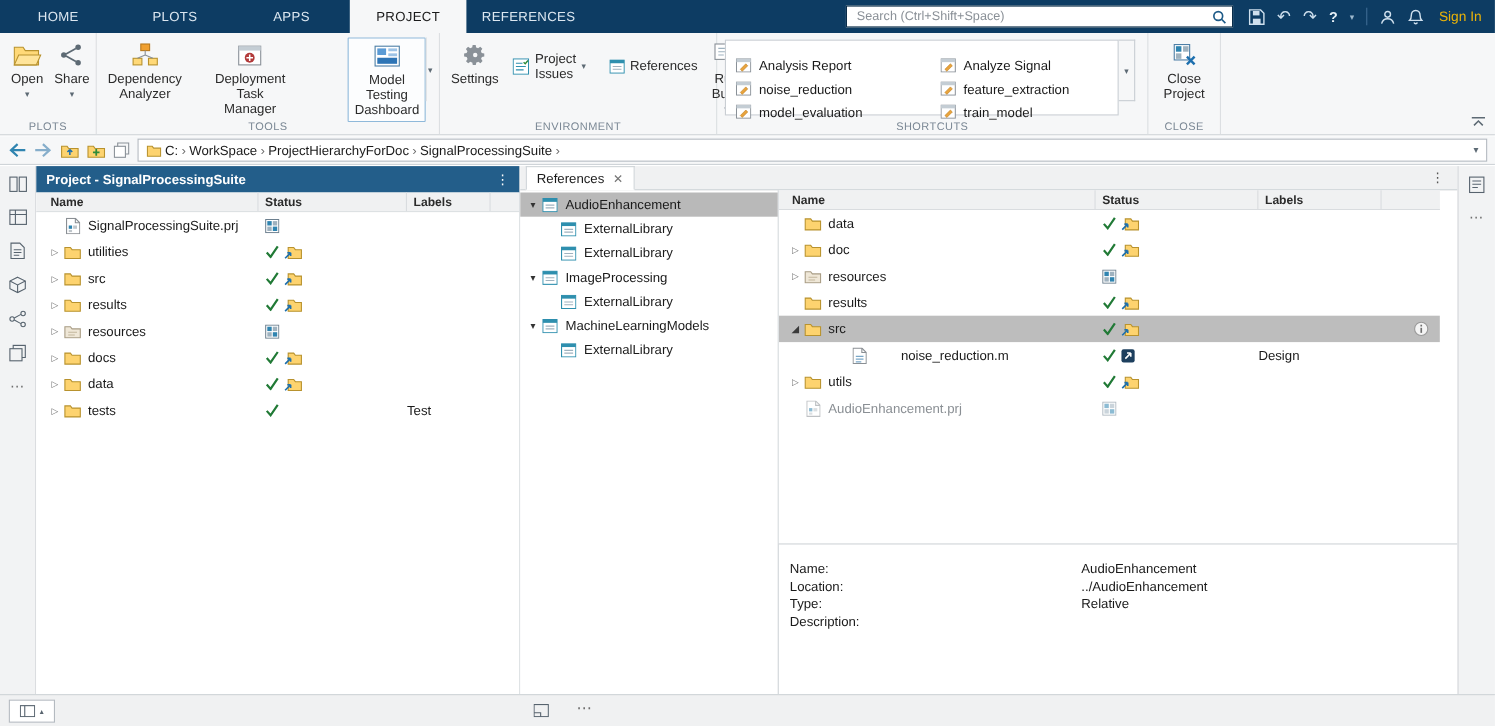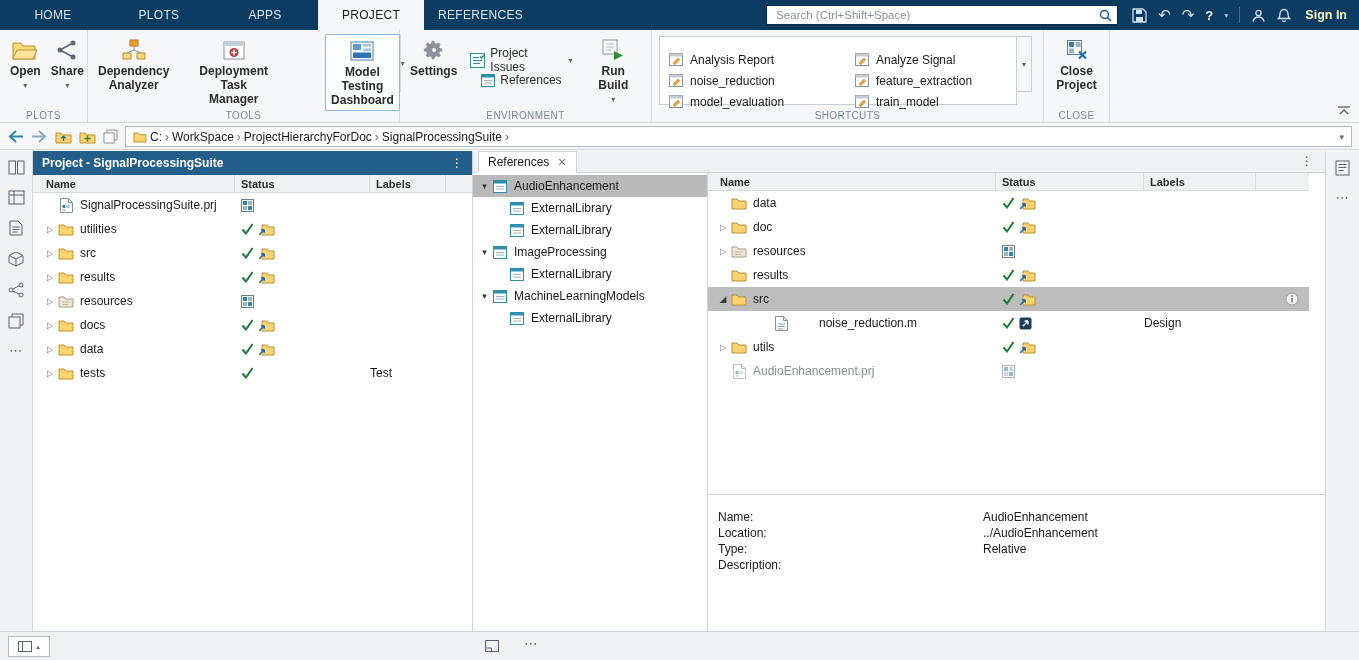--- a/index.html
+++ b/index.html
@@ -19,39 +19,39 @@
   .tab.active { background:#f6f7f8; color:#1a1a1a; }
   .search-wrap { margin-left:auto; width:352px; height:20px; background:#fff; border:1px solid #092c49;
                  display:flex; align-items:center; padding:0 5px 0 7px; }
   .search-wrap input { flex:1; border:none; outline:none; font-size:11.5px; font-family:inherit; color:#333; background:transparent; }
   .search-wrap input::placeholder { color:#8a9097; }
   .tb-icons { display:flex; align-items:center; gap:11px; padding:0 10px 0 14px; }
   .tb-txt { color:#cfe0ee; font-size:15px; }
   .tb-help { color:#e8f1f8; font-size:13px; font-weight:bold; }
   .tb-caret { color:#9db8cd; font-size:8px; }
   .tb-sep { width:1px; height:16px; background:#3d6b93; }
-  .signin { color:#fef9c3; font-size:12.5px; padding:0 12px 0 4px; white-space:nowrap;font-weight:bold; }
+  .signin { color:#eab308; font-size:12.5px; padding:0 12px 0 4px; white-space:nowrap; }
 
   
   .toolstrip { position:absolute; top:30px; left:0; right:0; height:93px; background:#f6f7f8;
                border-bottom:1px solid #cfd4d8; display:flex; }
   .section { position:relative; border-right:1px solid #dcdfe2; display:flex; align-items:flex-start; padding:4px 5px 16px; }
   .section-label { position:absolute; bottom:1px; left:0; right:0; text-align:center; font-size:10px;
                    color:#7a8794; letter-spacing:.4px; }
   .bigbtn { display:flex; flex-direction:column; align-items:center; gap:2px; padding:3px 5px;
-            font-size:12px; color:#2b2b2b; text-align:center; line-height:1.15;font-weight:bold; }
+            font-size:12px; color:#2b2b2b; text-align:center; line-height:1.15; }
   .bigbtn .ic { height:26px; }
   .bigbtn .lbl { max-width:88px; }
   .caret { font-size:8px; color:#5d6a74; }
   .framed { border:1px solid #8fb9da; background:#fcfdfe; border-radius:1px;margin-left:32px; }
   .tools-row { display:flex; gap:20px; }
   .strip { width:17px; align-self:stretch; border-left:1px solid #dcdfe2; margin-bottom:14px;
            display:flex; align-items:center; justify-content:center; }
   .env-wrap { display:flex; }
-  .env-mid { display:flex; flex-direction:column; gap:0; padding:16px 8px 0;align-items:center; }
+  .env-mid { display:flex; flex-direction:row; gap:21px; padding:16px 8px 0; }
   .smallbtn { display:flex; align-items:center; gap:5px; font-size:12px; color:#2b2b2b; height:20px; }
   .shortcut-gallery { background:#fff; border:1px solid #c9ced3; margin:2px 0 0 2px; padding:2px 0;
                       display:grid; grid-template-rows:repeat(3,21px); grid-auto-flow:column;
                       grid-template-columns:186px 170px; }
   .gal-item { display:flex; align-items:center; gap:7px; padding:0 9px; font-size:12px; white-space:nowrap;margin-top:20px; }
   .gal-strip { width:15px; border:1px solid #c9ced3; border-left:none; margin:2px 0 14px 0; align-self:stretch;
                display:flex; align-items:center; justify-content:center; }
   .filler { flex:1; border-right:none; }
   .collapse-btn { position:absolute; right:8px; bottom:6px; }
 

